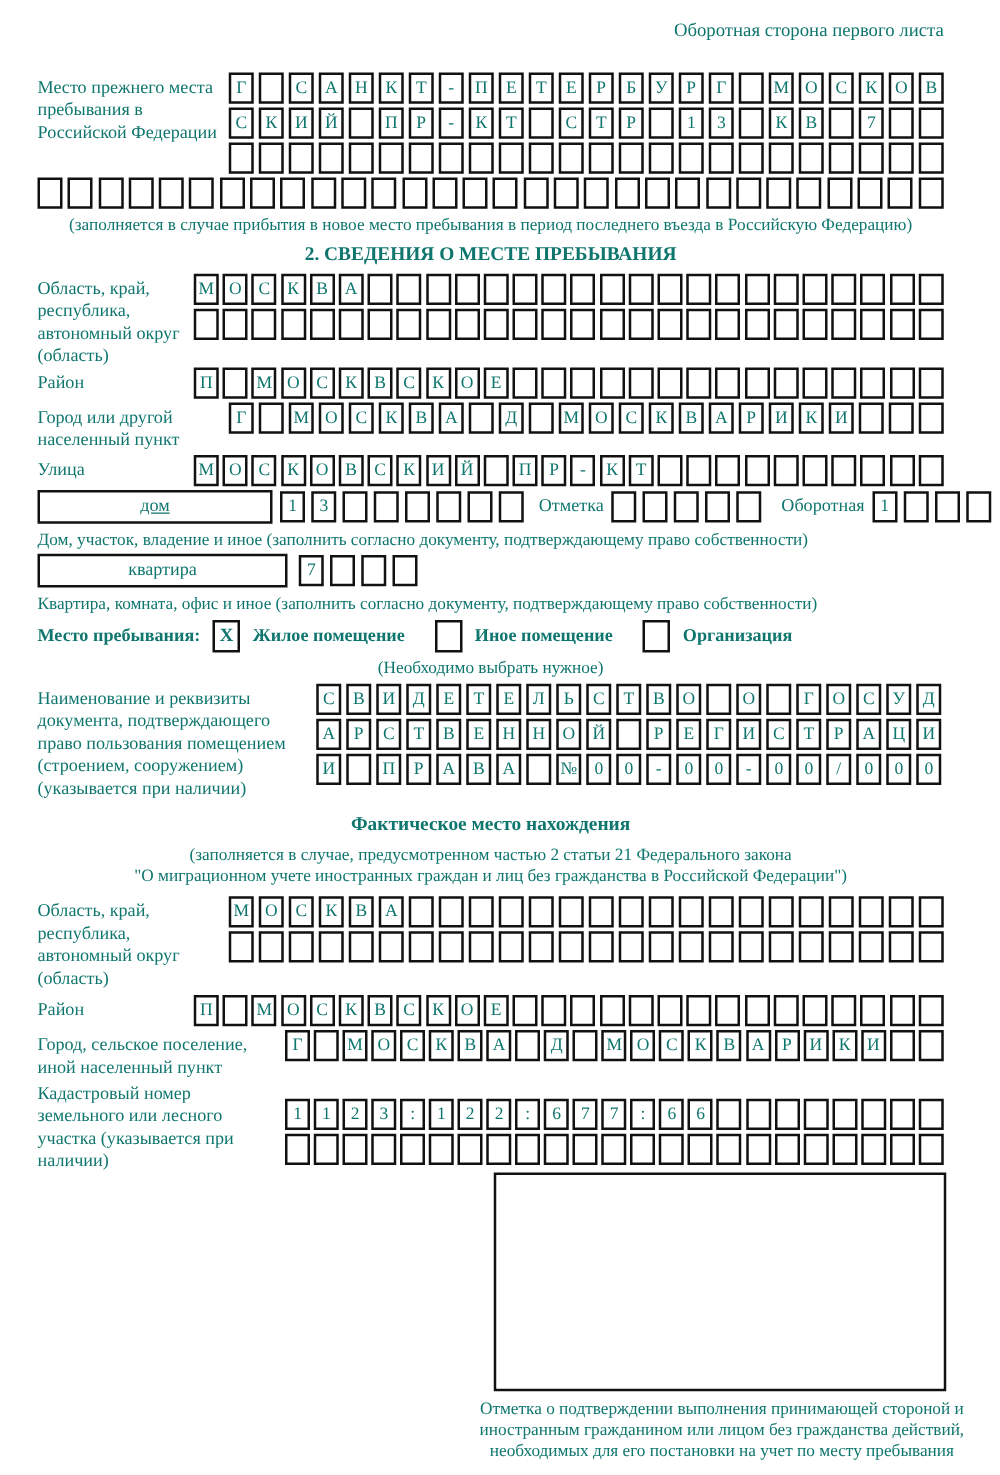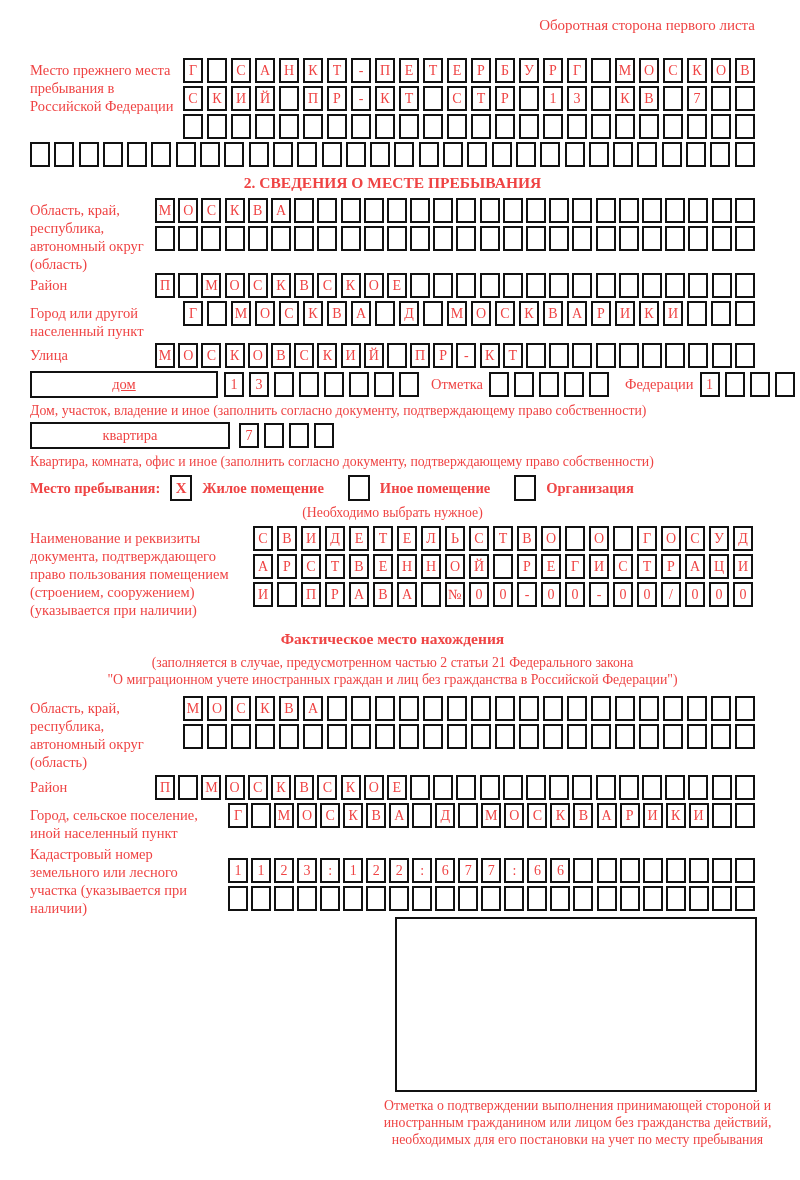--- a/index.html
+++ b/index.html
@@ -1,20 +1,20 @@
 <!DOCTYPE html>
 <html><head>
 <meta charset="utf-8">
 <style>
   html,body{margin:0;padding:0;background:#ffffff;}
   .page{
     width:800px;height:1180px;box-sizing:border-box;
     padding:16px 45px 0 30px;
     font-family:"Liberation Serif","DejaVu Serif",serif;
-    color:#ef4444;background:#fff;overflow:hidden;position:relative;
+    color:#0f766e;background:#fff;overflow:hidden;position:relative;
   }
   .hdr-note{text-align:right;font-size:15px;line-height:18px;margin-bottom:24px;}
   .frow{display:flex;align-items:flex-start;}
   .flabel{flex:none;font-size:14.5px;line-height:18px;padding-top:3px;padding-right:8px;box-sizing:border-box;}
   .lw153{width:153px;} .lw125{width:125px;} .lw223{width:223px;} .lw198{width:198px;}
   .rowscol{display:flex;flex-direction:column;gap:3px;}
   .boxes{display:flex;justify-content:space-between;flex:none;}
   .boxes.inline{justify-content:flex-start;gap:5px;width:auto;}
   .bw572{width:572px;} .bw600{width:600px;} .bw527{width:527px;} .bw500{width:500px;} .bw725{width:725px;}
   .cell{
@@ -149,20 +149,21 @@
       <span class="cell"></span>
       <span class="cell"></span>
       <span class="cell"></span>
       <span class="cell"></span>
       <span class="cell"></span>
       <span class="cell"></span>
       <span class="cell"></span>
       <span class="cell"></span>
       <span class="cell"></span>
     </div>
+  <div class="note note-c" style="margin-top:4px;">(заполняется в случае прибытия в новое место пребывания в период последнего въезда в Российскую Федерацию)</div>
 
   <div class="title">2. СВЕДЕНИЯ О МЕСТЕ ПРЕБЫВАНИЯ</div>
 
   <div class="frow">
     <div class="flabel lw125">Область, край, республика, автономный округ (область)</div>
     <div class="rowscol">
       <div class="boxes bw600">
           <span class="cell">М</span>
           <span class="cell">О</span>
           <span class="cell">С</span>
@@ -330,21 +331,21 @@
         <span class="cell"></span>
       </div>
     <span style="margin-left:6px;">Отметка</span>
     <div class="boxes inline">
         <span class="cell"></span>
         <span class="cell"></span>
         <span class="cell"></span>
         <span class="cell"></span>
         <span class="cell"></span>
       </div>
-    <span style="margin-left:10px;">Федерации</span>
+    <span style="margin-left:10px;">Оборотная</span>
     <div class="boxes inline">
         <span class="cell">1</span>
         <span class="cell"></span>
         <span class="cell"></span>
         <span class="cell"></span>
       </div>
   </div>
   <div class="note">Дом, участок, владение и иное (заполнить согласно документу, подтверждающему право собственности)</div>
 
   <div class="hrow">

